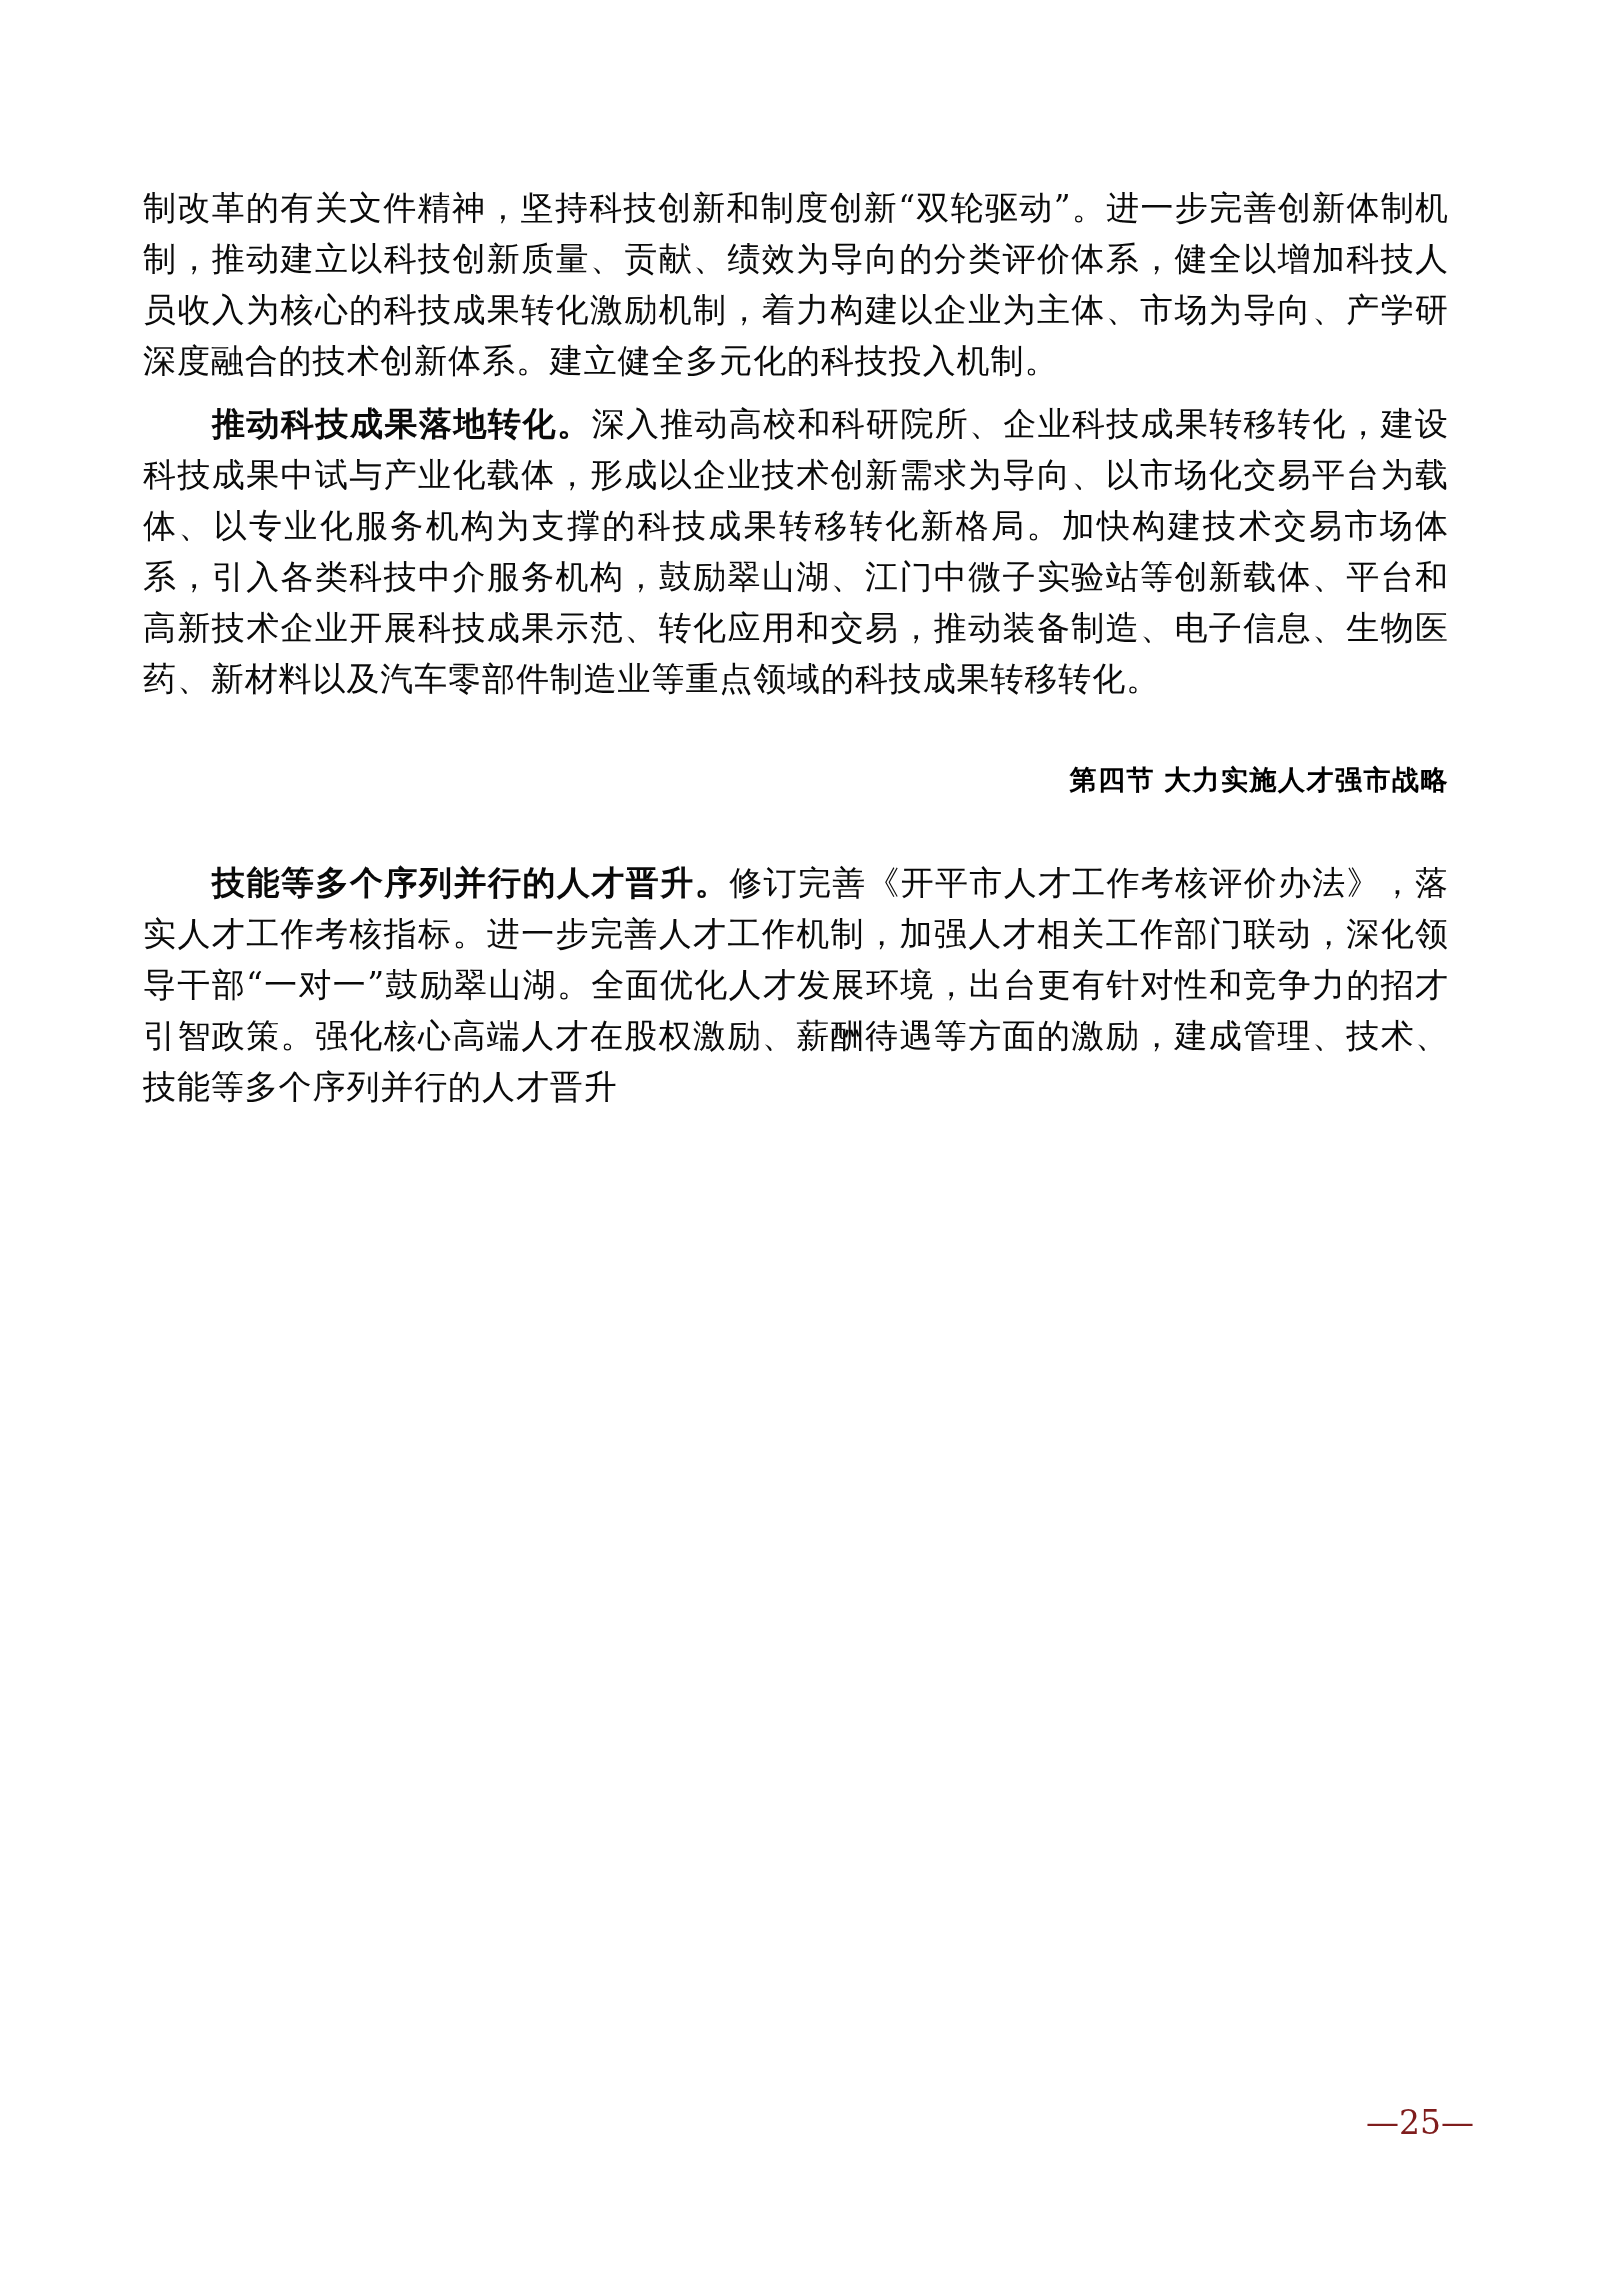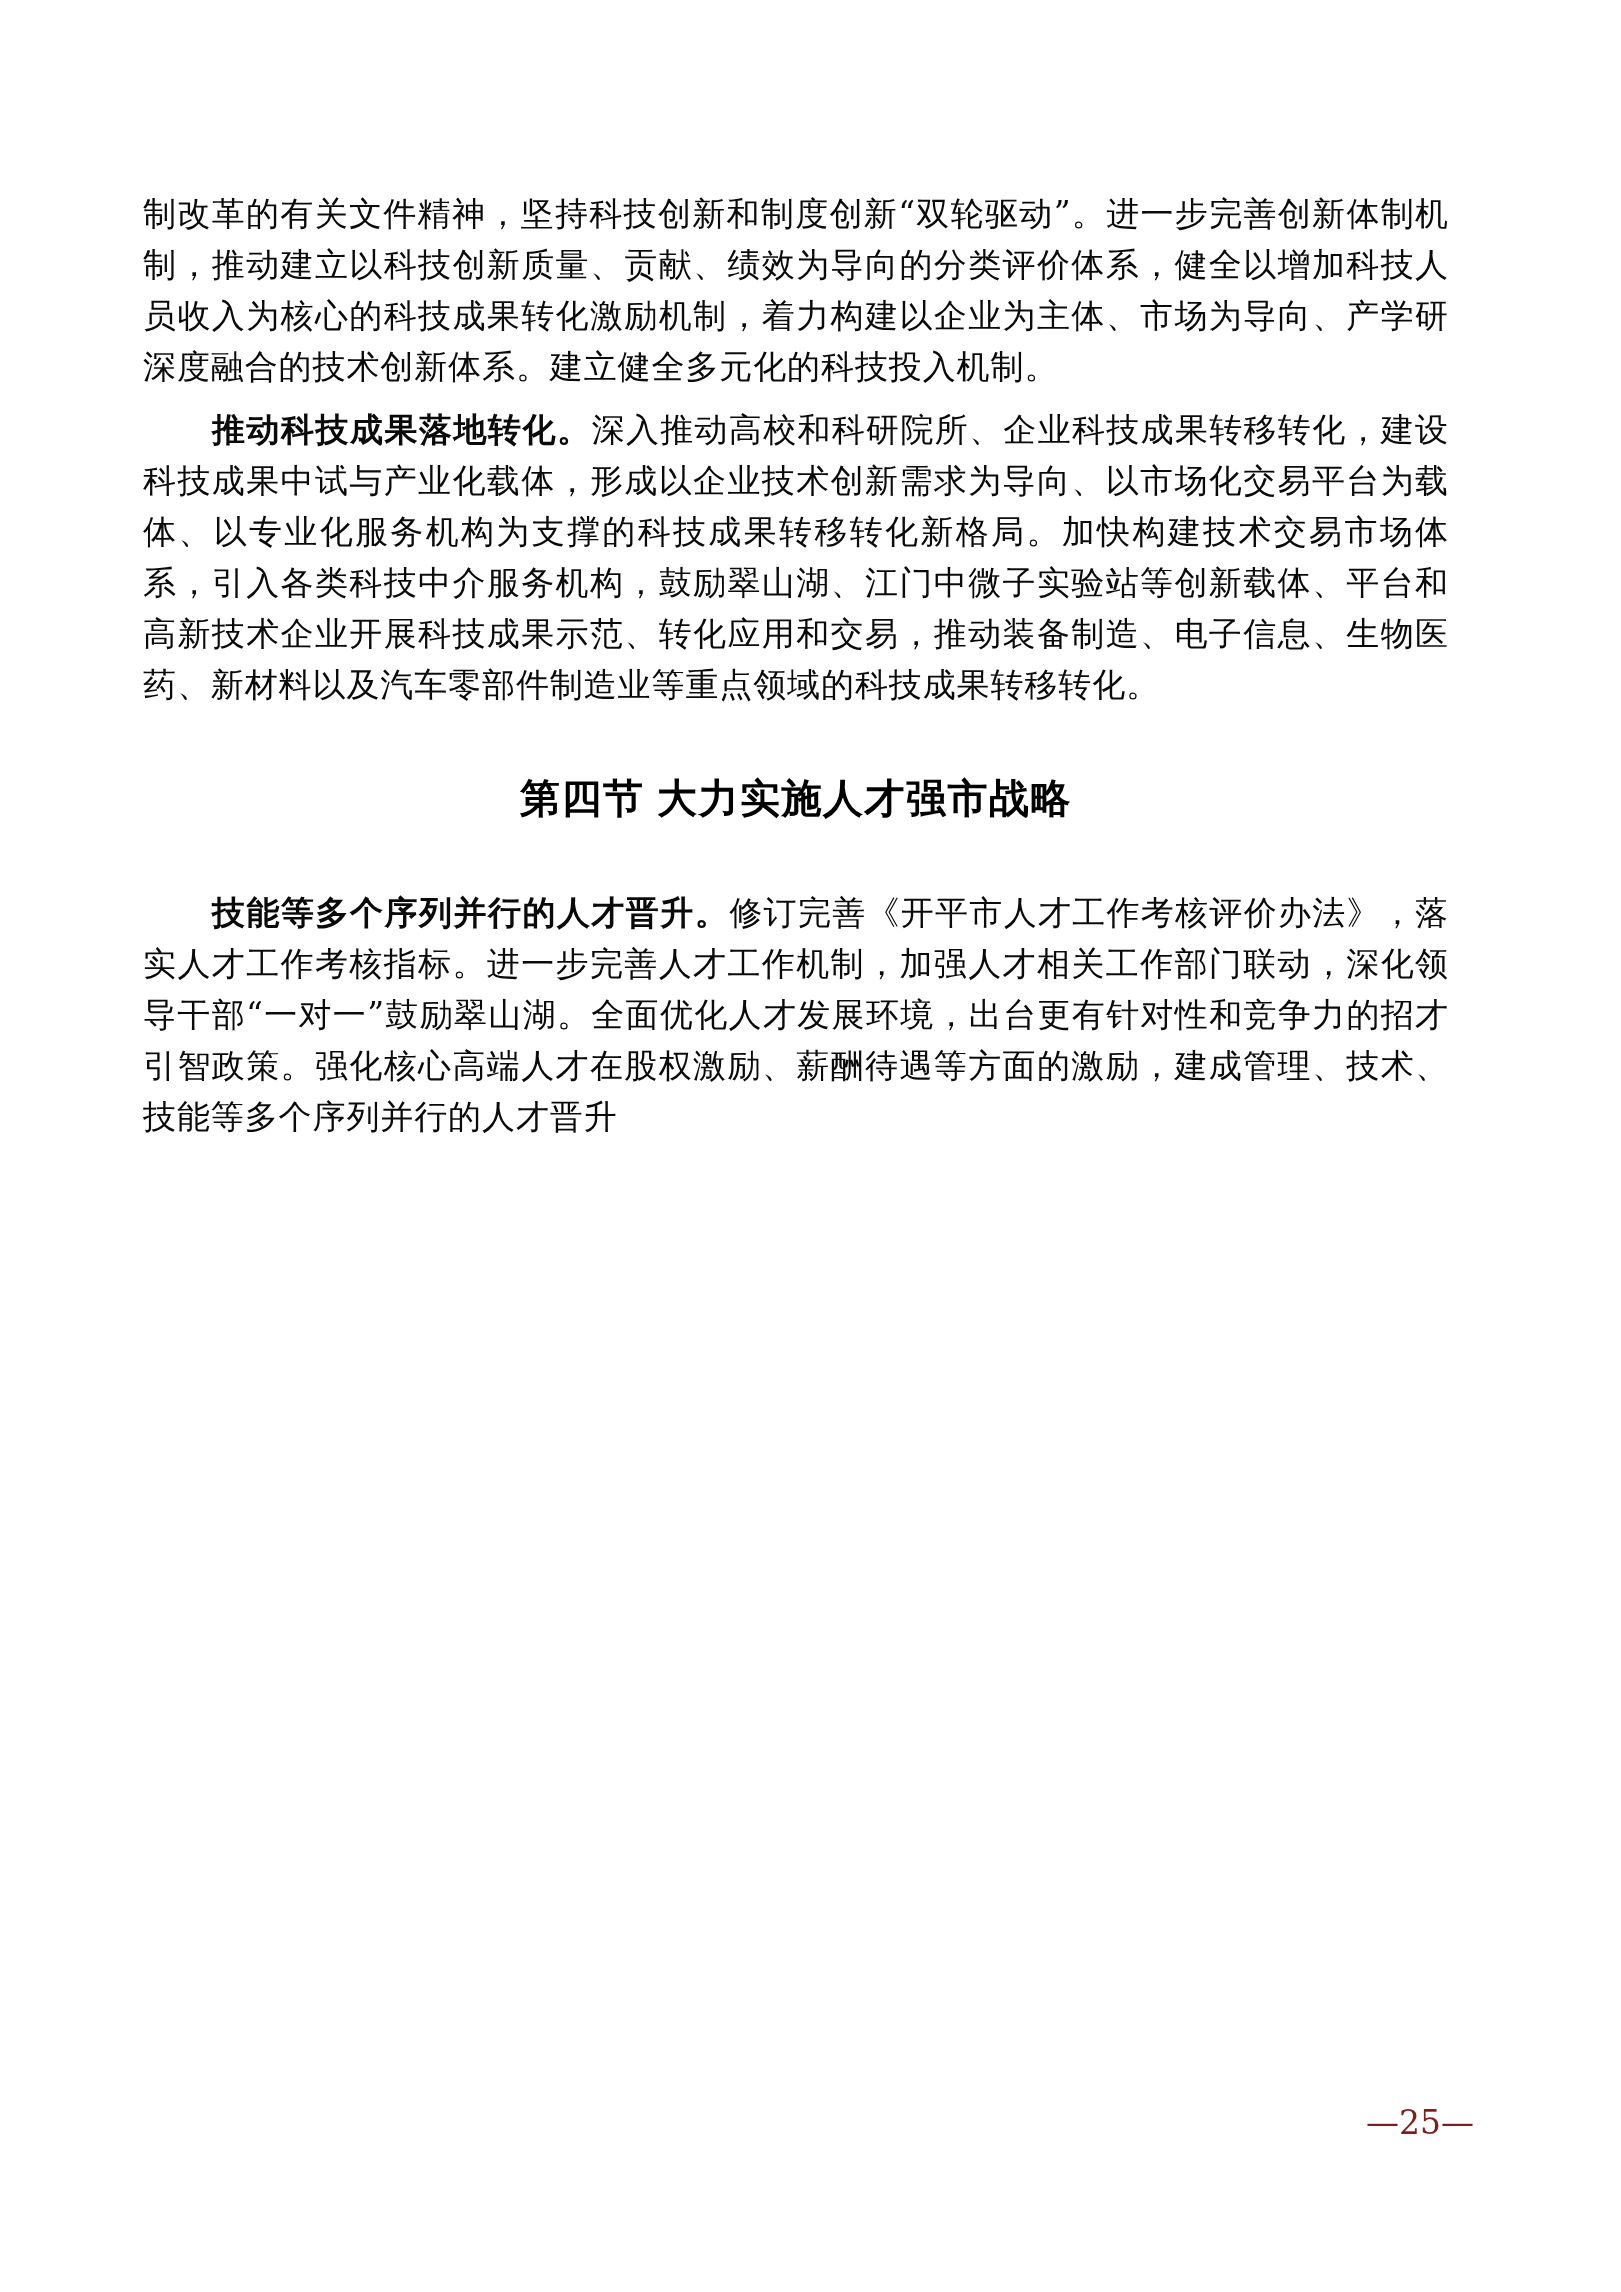--- a/index.html
+++ b/index.html
@@ -21,21 +21,21 @@
     position: absolute;
     left: 0; top: 0;
     width: 1621px;
     height: 2293px;
     background: #ffffff;
   }
 
   .content {
     position: absolute;
     left: 143px;
-    top: 188px;
+    top: 182px;
     width: 1306px;
   }
 
   
   .para {
     font-family: "DejaVu Serif", "Liberation Serif", serif;
     font-size: 33px;
     line-height: 51px;
     text-align: justify;
     text-justify: inter-ideograph;
@@ -55,25 +55,25 @@
 
   .lead {
     font-weight: 700;
     letter-spacing: 1.1px;
   }
 
   
   .section-heading {
     font-family: "Liberation Sans", "DejaVu Sans", sans-serif;
     font-weight: 700;
-    font-size: 40px;
+    font-size: 27px;
     line-height: 51px;
-    text-align: center;
+    text-align: right;
     letter-spacing: 1.5px;
-    margin: 12px;
+    margin: 0;
     color: #000000;
   }
 
   .spacer-before-heading { height: 51px; }
   .spacer-after-heading  { height: 51px; }
 
   
   .page-number {
     position: absolute;
     left: 0;

